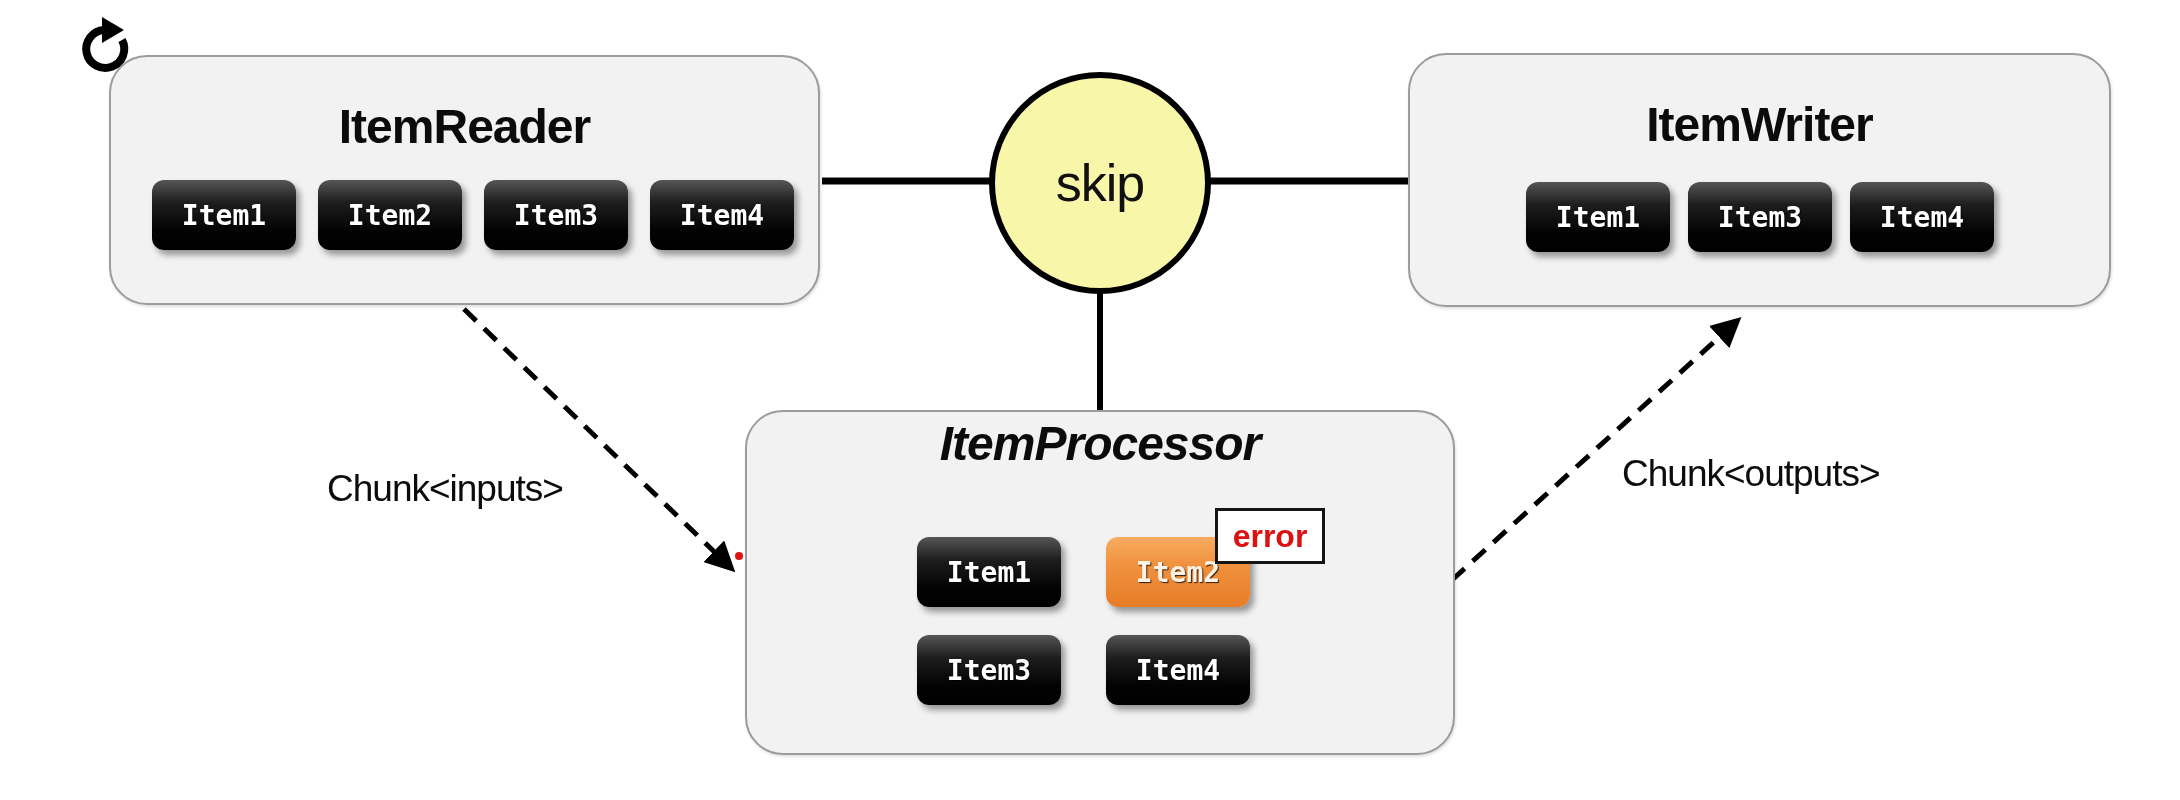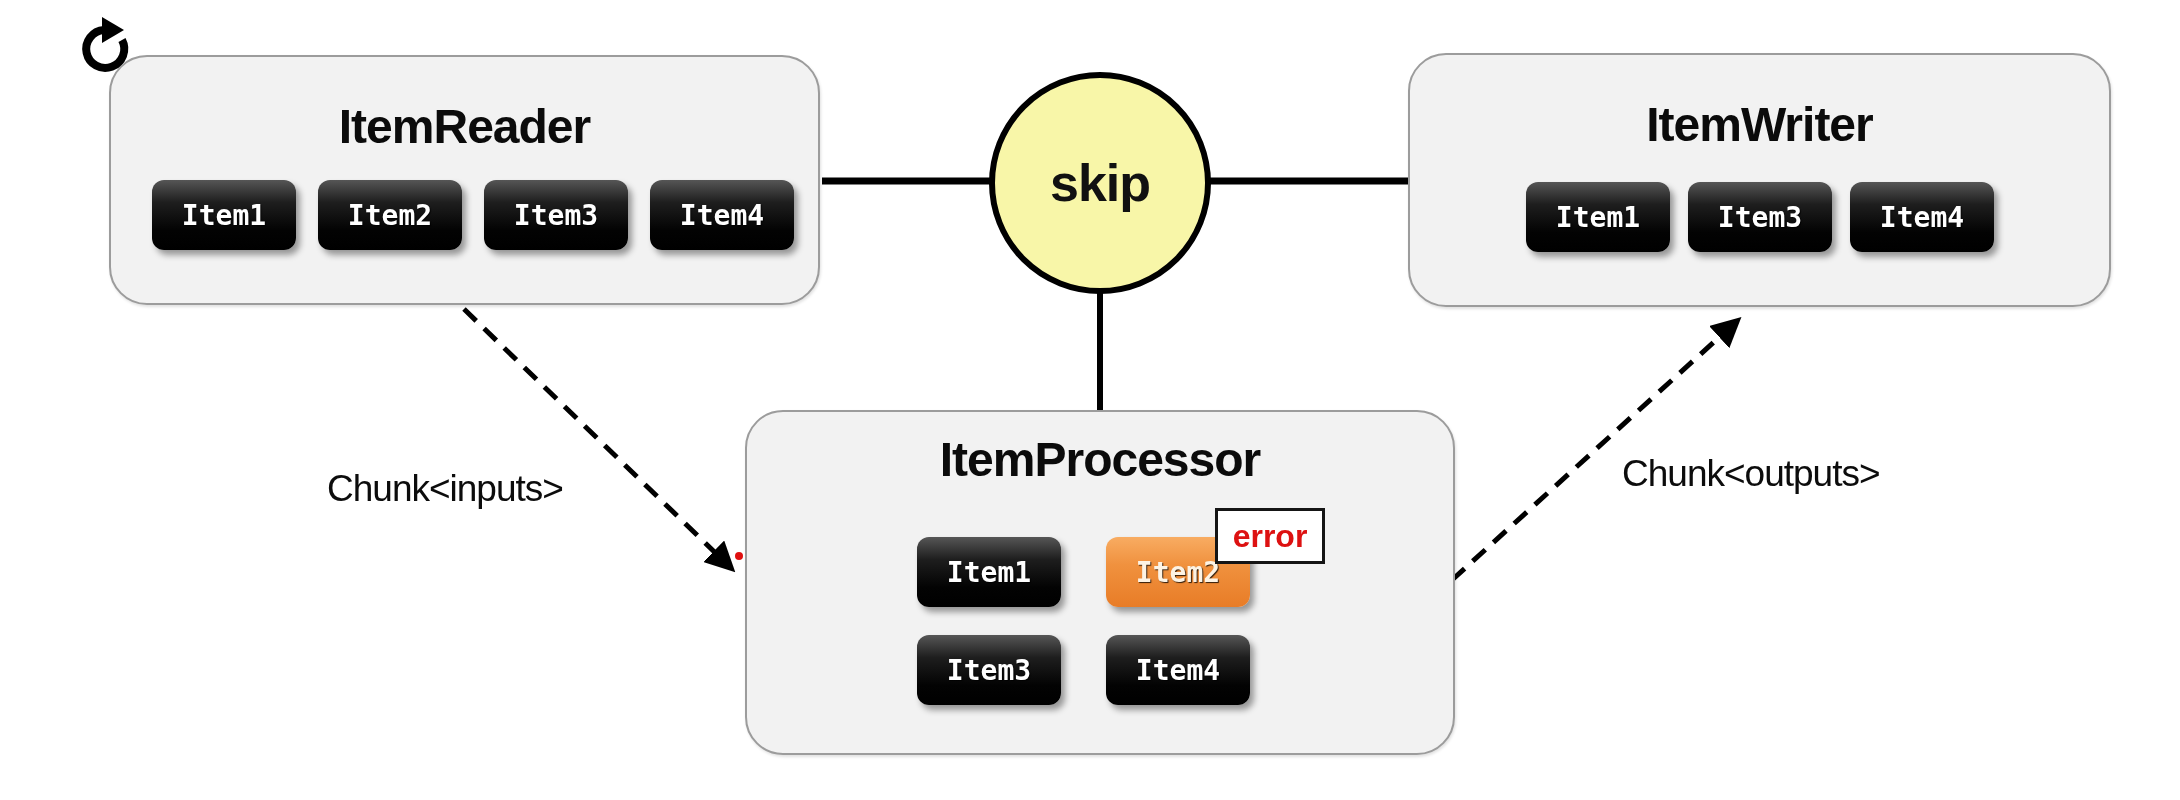--- a/index.html
+++ b/index.html
@@ -19,21 +19,21 @@
     box-shadow:1px 2px 3px rgba(0,0,0,0.12);
   }
   .node-reader    { left:109px; top:55px;  width:711px; height:250px; }
   .node-writer    { left:1408px; top:53px; width:703px; height:254px; }
   .node-processor { left:745px; top:410px; width:710px; height:345px; }
 
   .node-title {
     text-align:center; font-weight:bold; font-size:48px; line-height:1;
     color:#0b0b0b; padding-top:46px; letter-spacing:-1px;
   }
-  .node-processor .node-title { padding-top:24px; }
+  .node-processor .node-title { padding-top:8px;font-style:italic; }
 
   .badge-row { position:absolute; display:flex; }
   .node-reader  .badge-row { left:41px;  top:123px; gap:22px; }
   .node-writer  .badge-row { left:116px; top:127px; gap:18px; }
   .node-processor .badge-grid {
     position:absolute; left:170px; top:125px; width:334px;
     display:flex; flex-wrap:wrap; column-gap:45px; row-gap:28px;
   }
   .badge {
     width:144px; height:70px; box-sizing:border-box; border-radius:12px;
@@ -49,21 +49,21 @@
   .badge.error {
     background:linear-gradient(180deg,#f8ac62 0%,#f0913e 40%,var(--badge-error-orange,#e87c27) 100%);
     color:#fdf3e4;
   }
 
   .skip-node {
     position:absolute; left:989px; top:72px; width:210px; height:210px;
     border-radius:50%; background:var(--skip-fill,#f8f6a8);
     border:6px solid #000; z-index:3;
     display:flex; align-items:center; justify-content:center;
-    font-weight:bold; font-size:52px; color:#111; letter-spacing:-1px;
+    font-weight:normal; font-size:52px; color:#111; letter-spacing:-1px;
   }
 
   .error-tag {
     position:absolute; left:1215px; top:508px; width:110px; height:56px;
     box-sizing:border-box; background:#fff; border:3px solid #151515;
     color:var(--error-text-red,#dd1111); font-weight:bold; font-size:32px;
     display:flex; align-items:center; justify-content:center; z-index:5;
   }
 
   .edge-label {

